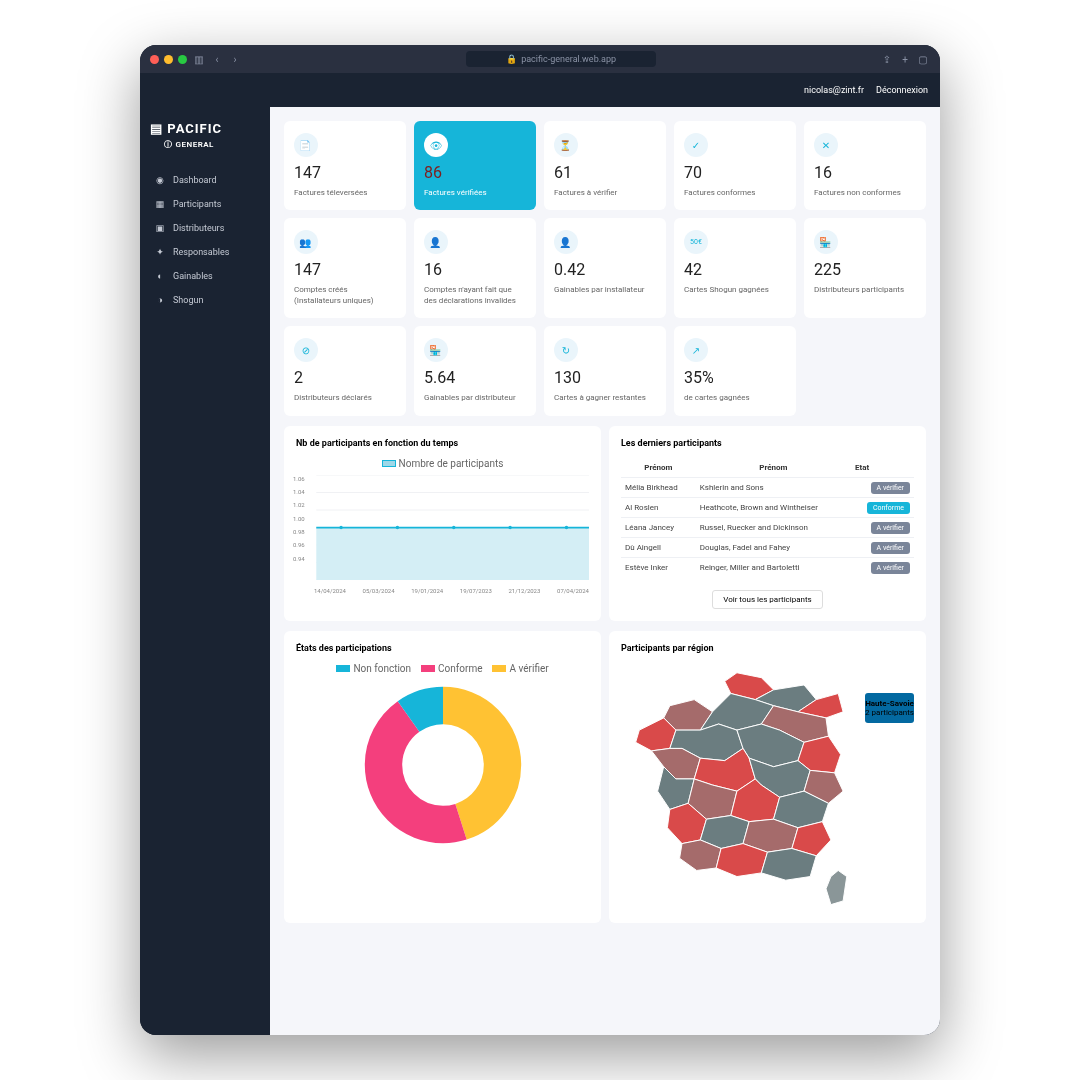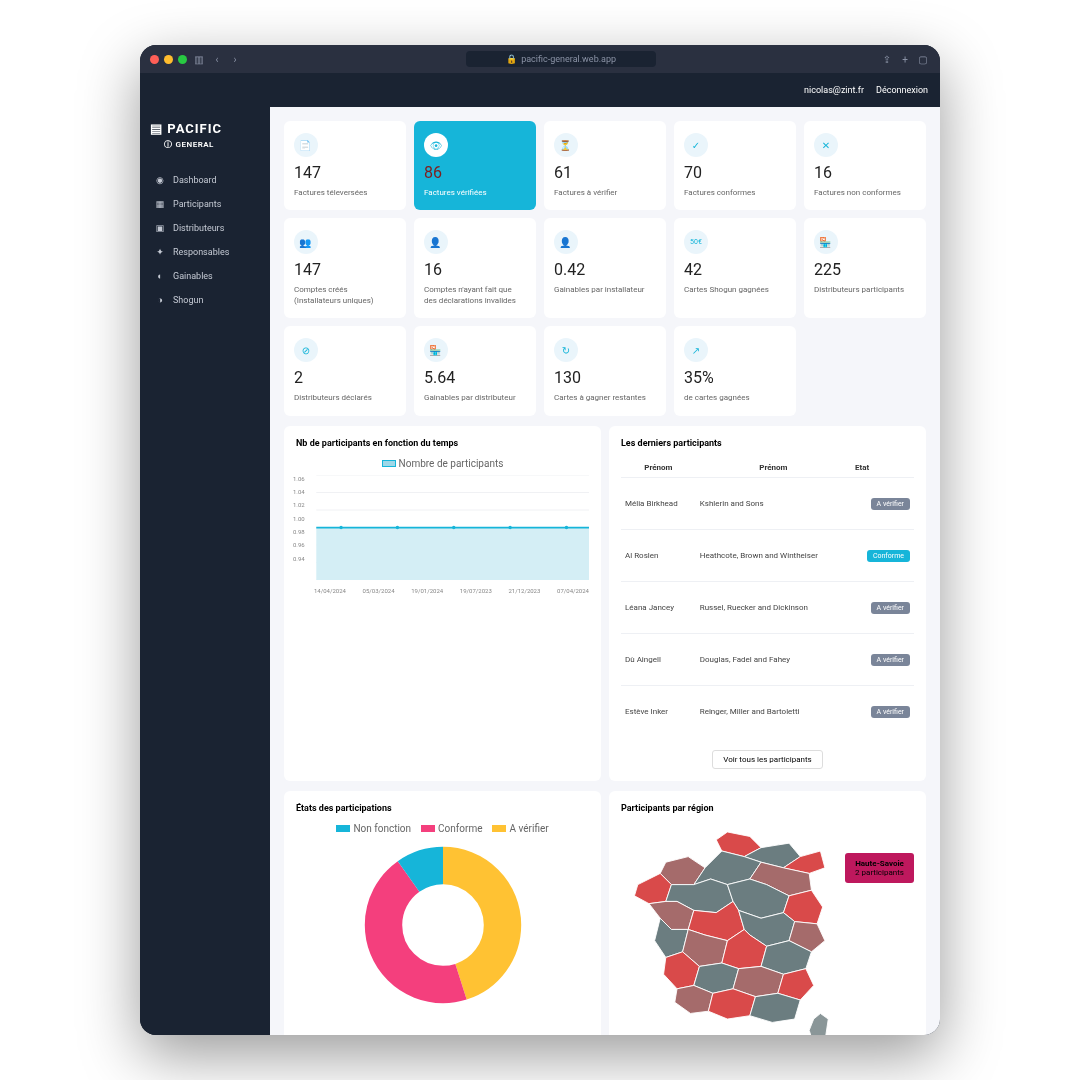--- a/index.html
+++ b/index.html
@@ -35,31 +35,31 @@
 .panel-title{font-size:9px;font-weight:700;margin-bottom:10px}
 .chart-legend{display:flex;justify-content:center;gap:10px;font-size:10px;color:#666;margin-bottom:6px}
 .leg-item{display:flex;align-items:center;gap:3px}
 .leg-sw{width:14px;height:7px}
 .linechart{position:relative;height:105px}
 .linechart svg{width:100%;height:100%}
 .xlabels{display:flex;justify-content:space-between;font-size:6px;color:#888;margin-top:3px}
 .ylabels{position:absolute;left:-3px;top:0;bottom:18px;display:flex;flex-direction:column;justify-content:space-between;font-size:6px;color:#888}
 table{width:100%;border-collapse:collapse;font-size:8px}
 th{text-align:center;font-weight:700;padding:5px 4px;color:#333}
-td{padding:21px 4px;color:#444;border-top:1px solid #eef0f4}
+td{padding:5px 4px;color:#444;border-top:1px solid #eef0f4}
 .badge{font-size:7px;padding:2px 6px;border-radius:3px;color:#fff;white-space:nowrap}
 .b-verif{background:#7a8599}.b-conf{background:#16b5d9}
 .viewall{text-align:center;margin-top:10px}
 .viewall button{font-size:8px;background:#fff;border:1px solid #ddd;padding:4px 10px;border-radius:3px;cursor:pointer}
 .donut-wrap{display:flex;flex-direction:column;align-items:center}
 .donut{width:170px;height:170px}
 .map-panel{display:flex;align-items:flex-start}
 .map{flex:1}
 .map svg{width:100%;height:auto}
-.map-callout{background:#be185d;padding:6px 10px;border-radius:3px;font-size:8px;text-align:center;margin-top:50px}
+.map-callout{background:#0369a1;padding:6px 0;border-radius:3px;font-size:8px;text-align:center;margin-top:50px}
 .map-callout .mt{font-weight:700}
 </style>
 </head>
 <body>
 
 <div class="device">
   <div class="browser-bar">
     <div class="traffic">
       <div class="dot r"></div>
       <div class="dot y"></div>

